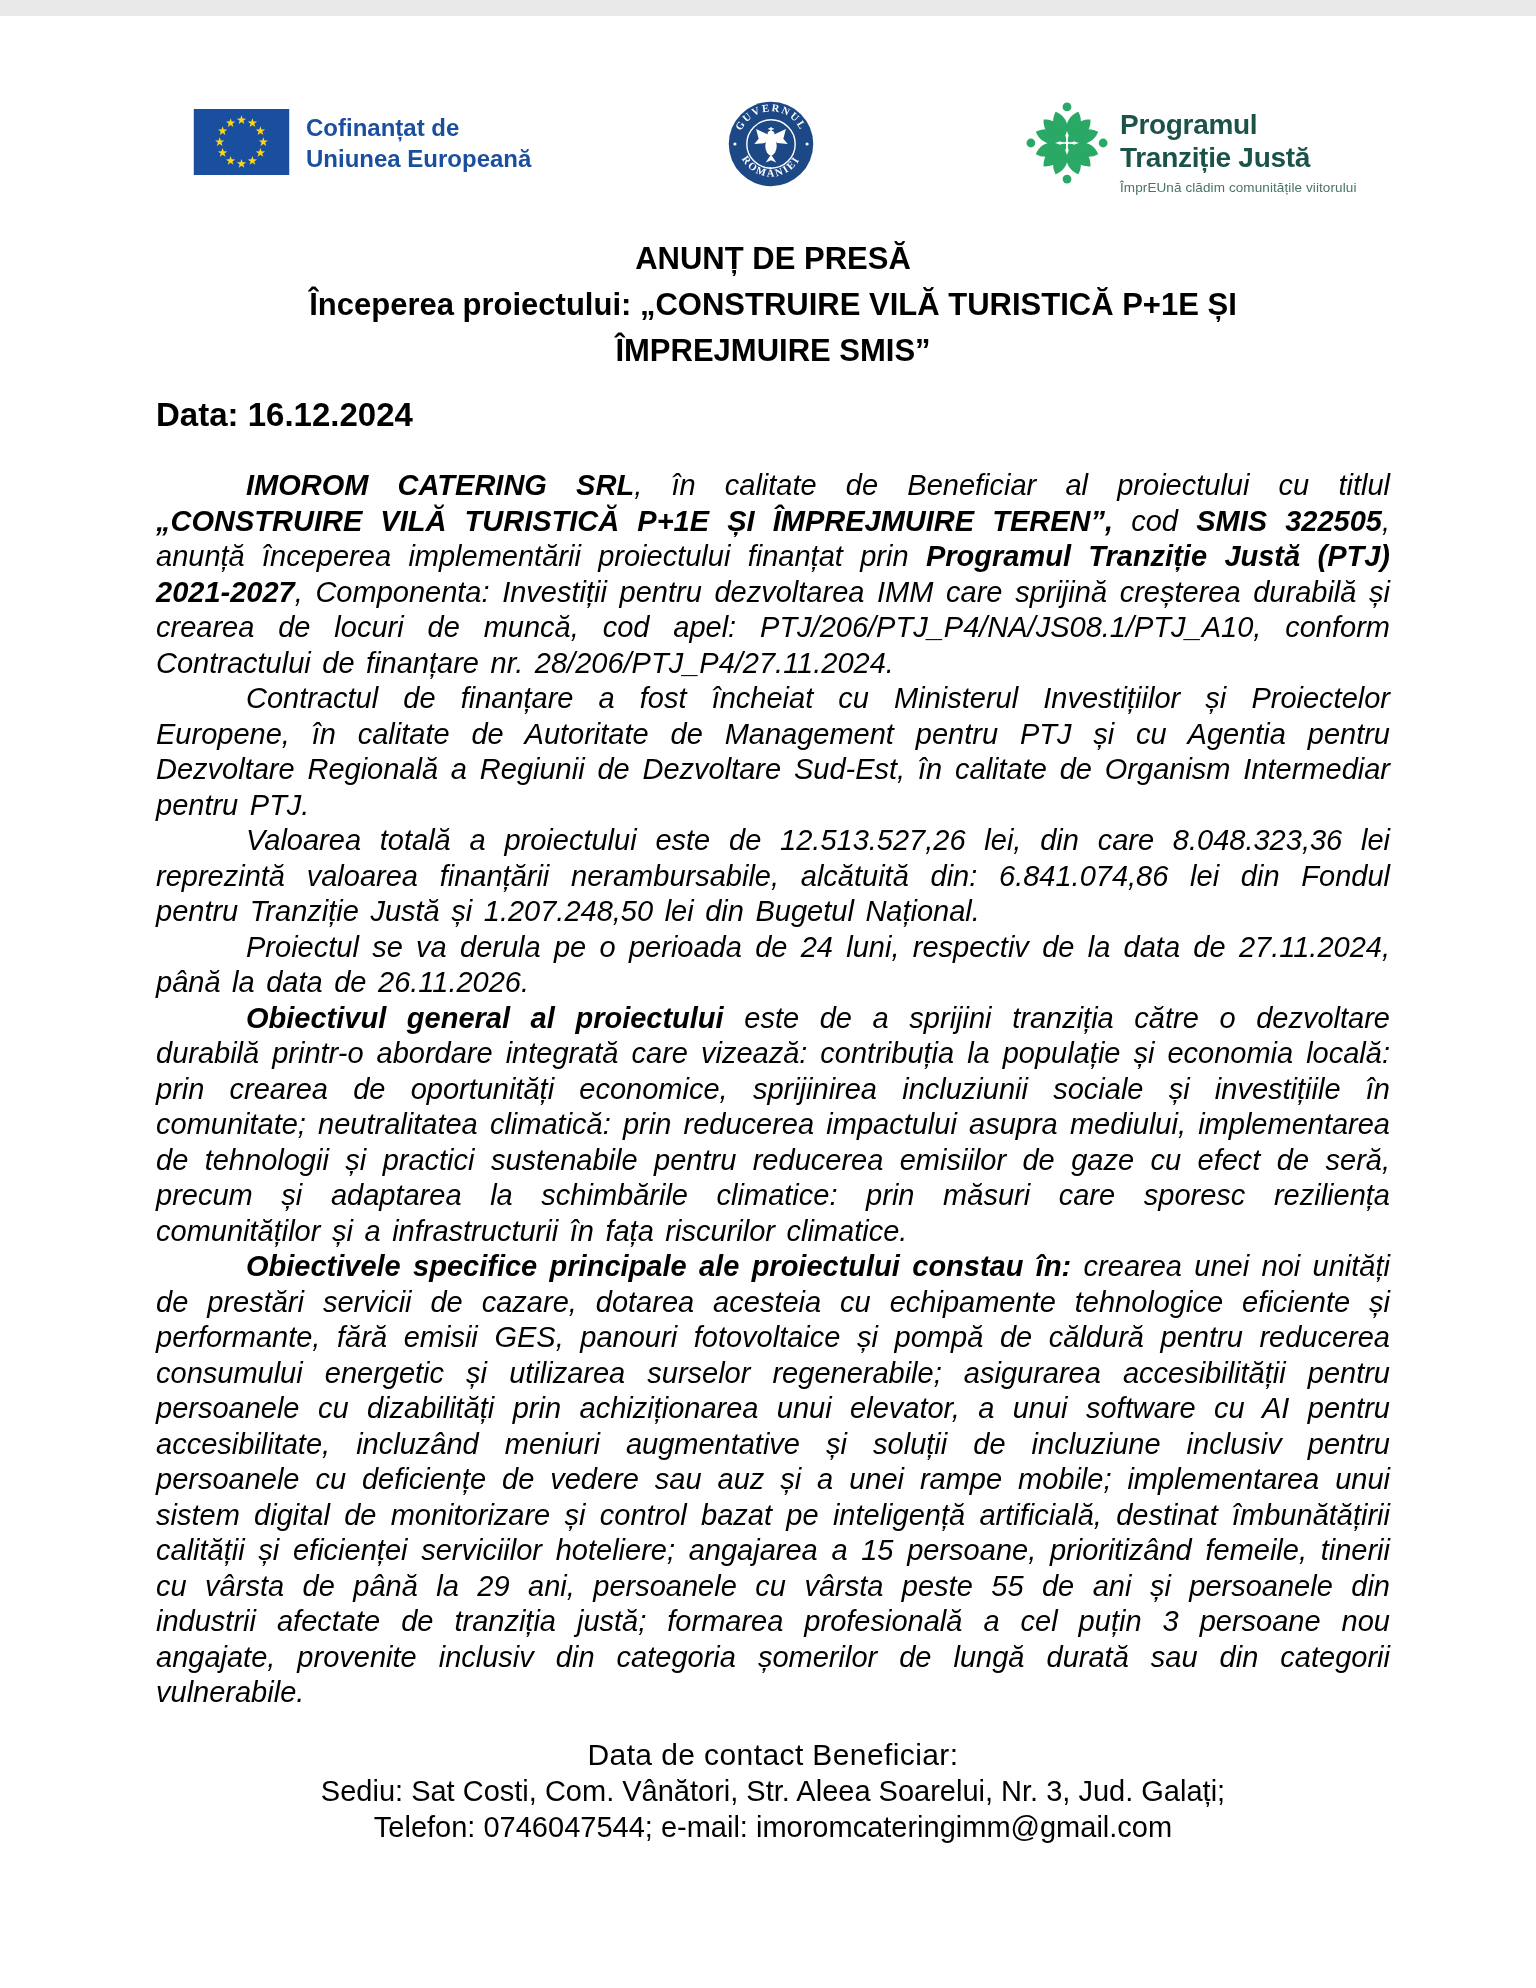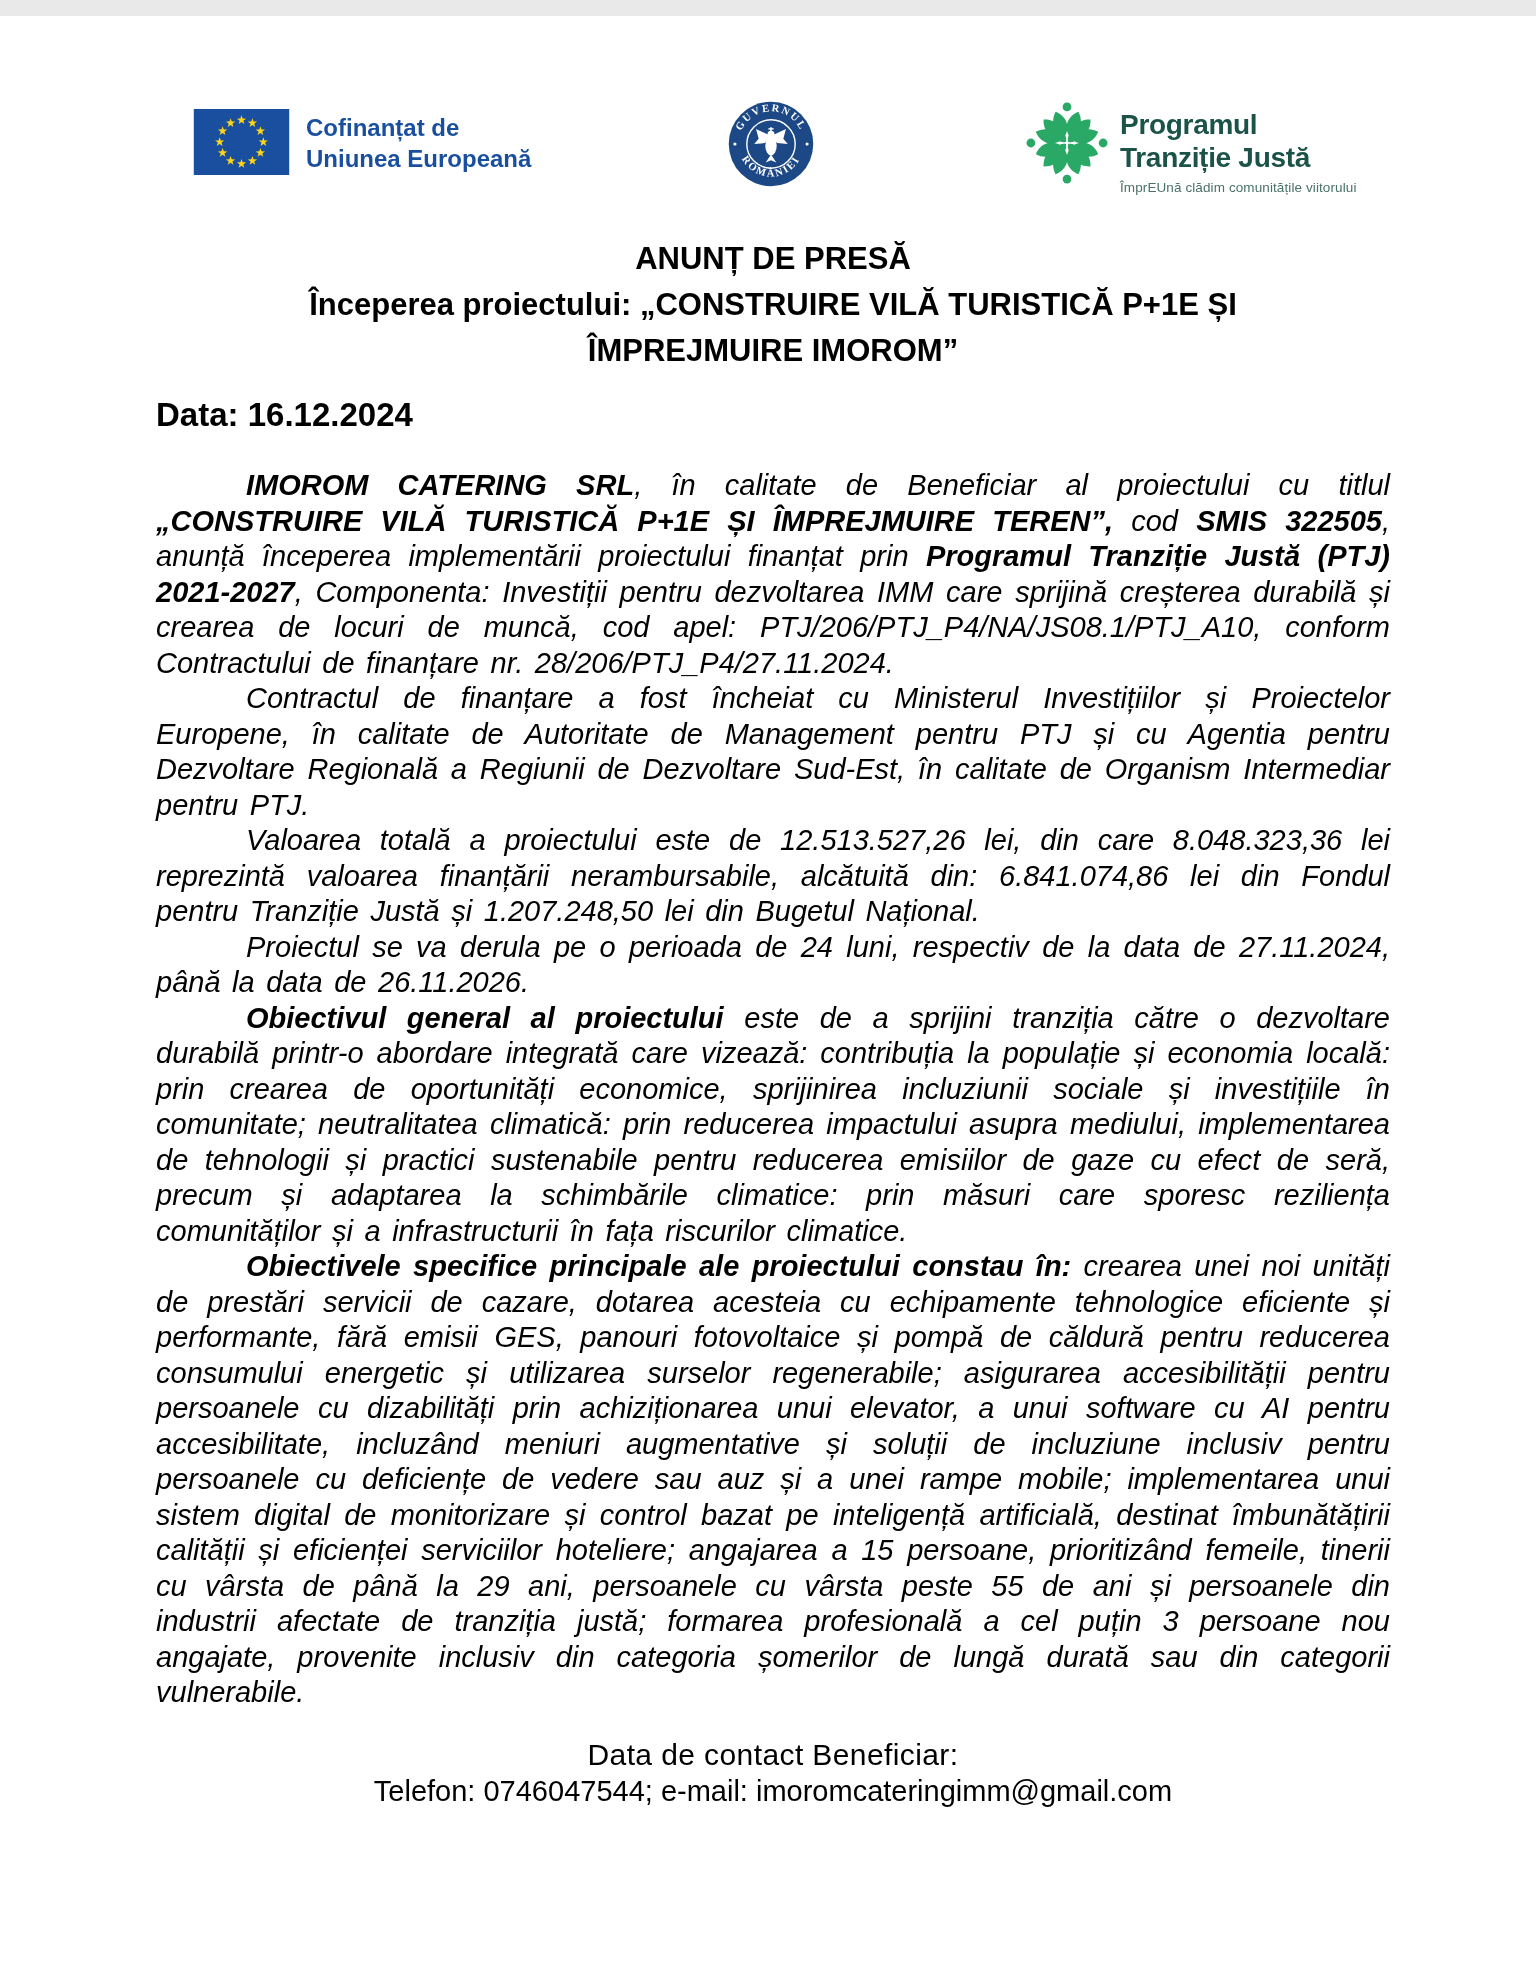--- a/index.html
+++ b/index.html
@@ -124,33 +124,34 @@
         <div>Tranziție Justă</div>
       </div>
       <div class="ptj-tagline" style="color: rgb(74, 114, 104);">ÎmprEUnă clădim comunitățile viitorului</div>
     </div>
   </div>
 
   <div class="content">
     <div class="title-block">
       <div>ANUNȚ DE PRESĂ</div>
       <div>Începerea proiectului: „CONSTRUIRE VILĂ TURISTICĂ P+1E ȘI</div>
-      <div>ÎMPREJMUIRE IMOROM”</div>
+      <div>ÎMPREJMUIRE SMIS”</div>
     </div>
 
     <div class="date-line">Data: 16.12.2024</div>
 
     <div class="body-paragraphs">
         <p class="para"><span class="b">IMOROM CATERING SRL</span><span>, în calitate de Beneficiar al proiectului cu titlul </span><span class="b">„CONSTRUIRE VILĂ TURISTICĂ P+1E ȘI ÎMPREJMUIRE TEREN”,</span><span> cod </span><span class="b">SMIS 322505</span><span>, anunță începerea implementării proiectului finanțat prin </span><span class="b">Programul Tranziție Justă (PTJ) 2021-2027</span><span>, Componenta: Investiții pentru dezvoltarea IMM care sprijină creșterea durabilă și crearea de locuri de muncă, cod apel: PTJ/206/PTJ_P4/NA/JS08.1/PTJ_A10, conform Contractului de finanțare nr. 28/206/PTJ_P4/27.11.2024.</span></p>
         <p class="para"><span>Contractul de finanțare a fost încheiat cu Ministerul Investițiilor și Proiectelor Europene, în calitate de Autoritate de Management pentru PTJ și cu Agentia pentru Dezvoltare Regională a Regiunii de Dezvoltare Sud-Est, în calitate de Organism Intermediar pentru PTJ.</span></p>
         <p class="para"><span>Valoarea totală a proiectului este de 12.513.527,26 lei, din care 8.048.323,36 lei reprezintă valoarea finanțării nerambursabile, alcătuită din: 6.841.074,86 lei din Fondul pentru Tranziție Justă și 1.207.248,50 lei din Bugetul Național.</span></p>
         <p class="para"><span>Proiectul se va derula pe o perioada de 24 luni, respectiv de la data de 27.11.2024, până la data de 26.11.2026.</span></p>
         <p class="para"><span class="b">Obiectivul general al proiectului</span><span> este de a sprijini tranziția către o dezvoltare durabilă printr-o abordare integrată care vizează: contribuția la populație și economia locală: prin crearea de oportunități economice, sprijinirea incluziunii sociale și investițiile în comunitate; neutralitatea climatică: prin reducerea impactului asupra mediului, implementarea de tehnologii și practici sustenabile pentru reducerea emisiilor de gaze cu efect de seră, precum și adaptarea la schimbările climatice: prin măsuri care sporesc reziliența comunităților și a infrastructurii în fața riscurilor climatice.</span></p>
         <p class="para"><span class="b">Obiectivele specifice principale ale proiectului constau în:</span><span> crearea unei noi unități de prestări servicii de cazare, dotarea acesteia cu echipamente tehnologice eficiente și performante, fără emisii GES, panouri fotovoltaice și pompă de căldură pentru reducerea consumului energetic și utilizarea surselor regenerabile; asigurarea accesibilității pentru persoanele cu dizabilități prin achiziționarea unui elevator, a unui software cu AI pentru accesibilitate, incluzând meniuri augmentative și soluții de incluziune inclusiv pentru persoanele cu deficiențe de vedere sau auz și a unei rampe mobile; implementarea unui sistem digital de monitorizare și control bazat pe inteligență artificială, destinat îmbunătățirii calității și eficienței serviciilor hoteliere; angajarea a 15 persoane, prioritizând femeile, tinerii cu vârsta de până la 29 ani, persoanele cu vârsta peste 55 de ani și persoanele din industrii afectate de tranziția justă; formarea profesională a cel puțin 3 persoane nou angajate, provenite inclusiv din categoria șomerilor de lungă durată sau din categorii vulnerabile.</span></p>
       </div>
 
     <div class="contact-block">
       <div class="contact-heading">Data de contact Beneficiar:</div>
+      <div>Sediu: Sat Costi, Com. Vânători, Str. Aleea Soarelui, Nr. 3, Jud. Galați;</div>
       <div>Telefon: 0746047544; e-mail: imoromcateringimm@gmail.com</div>
     </div>
   </div>
 
 </div>
 
 </body></html>

